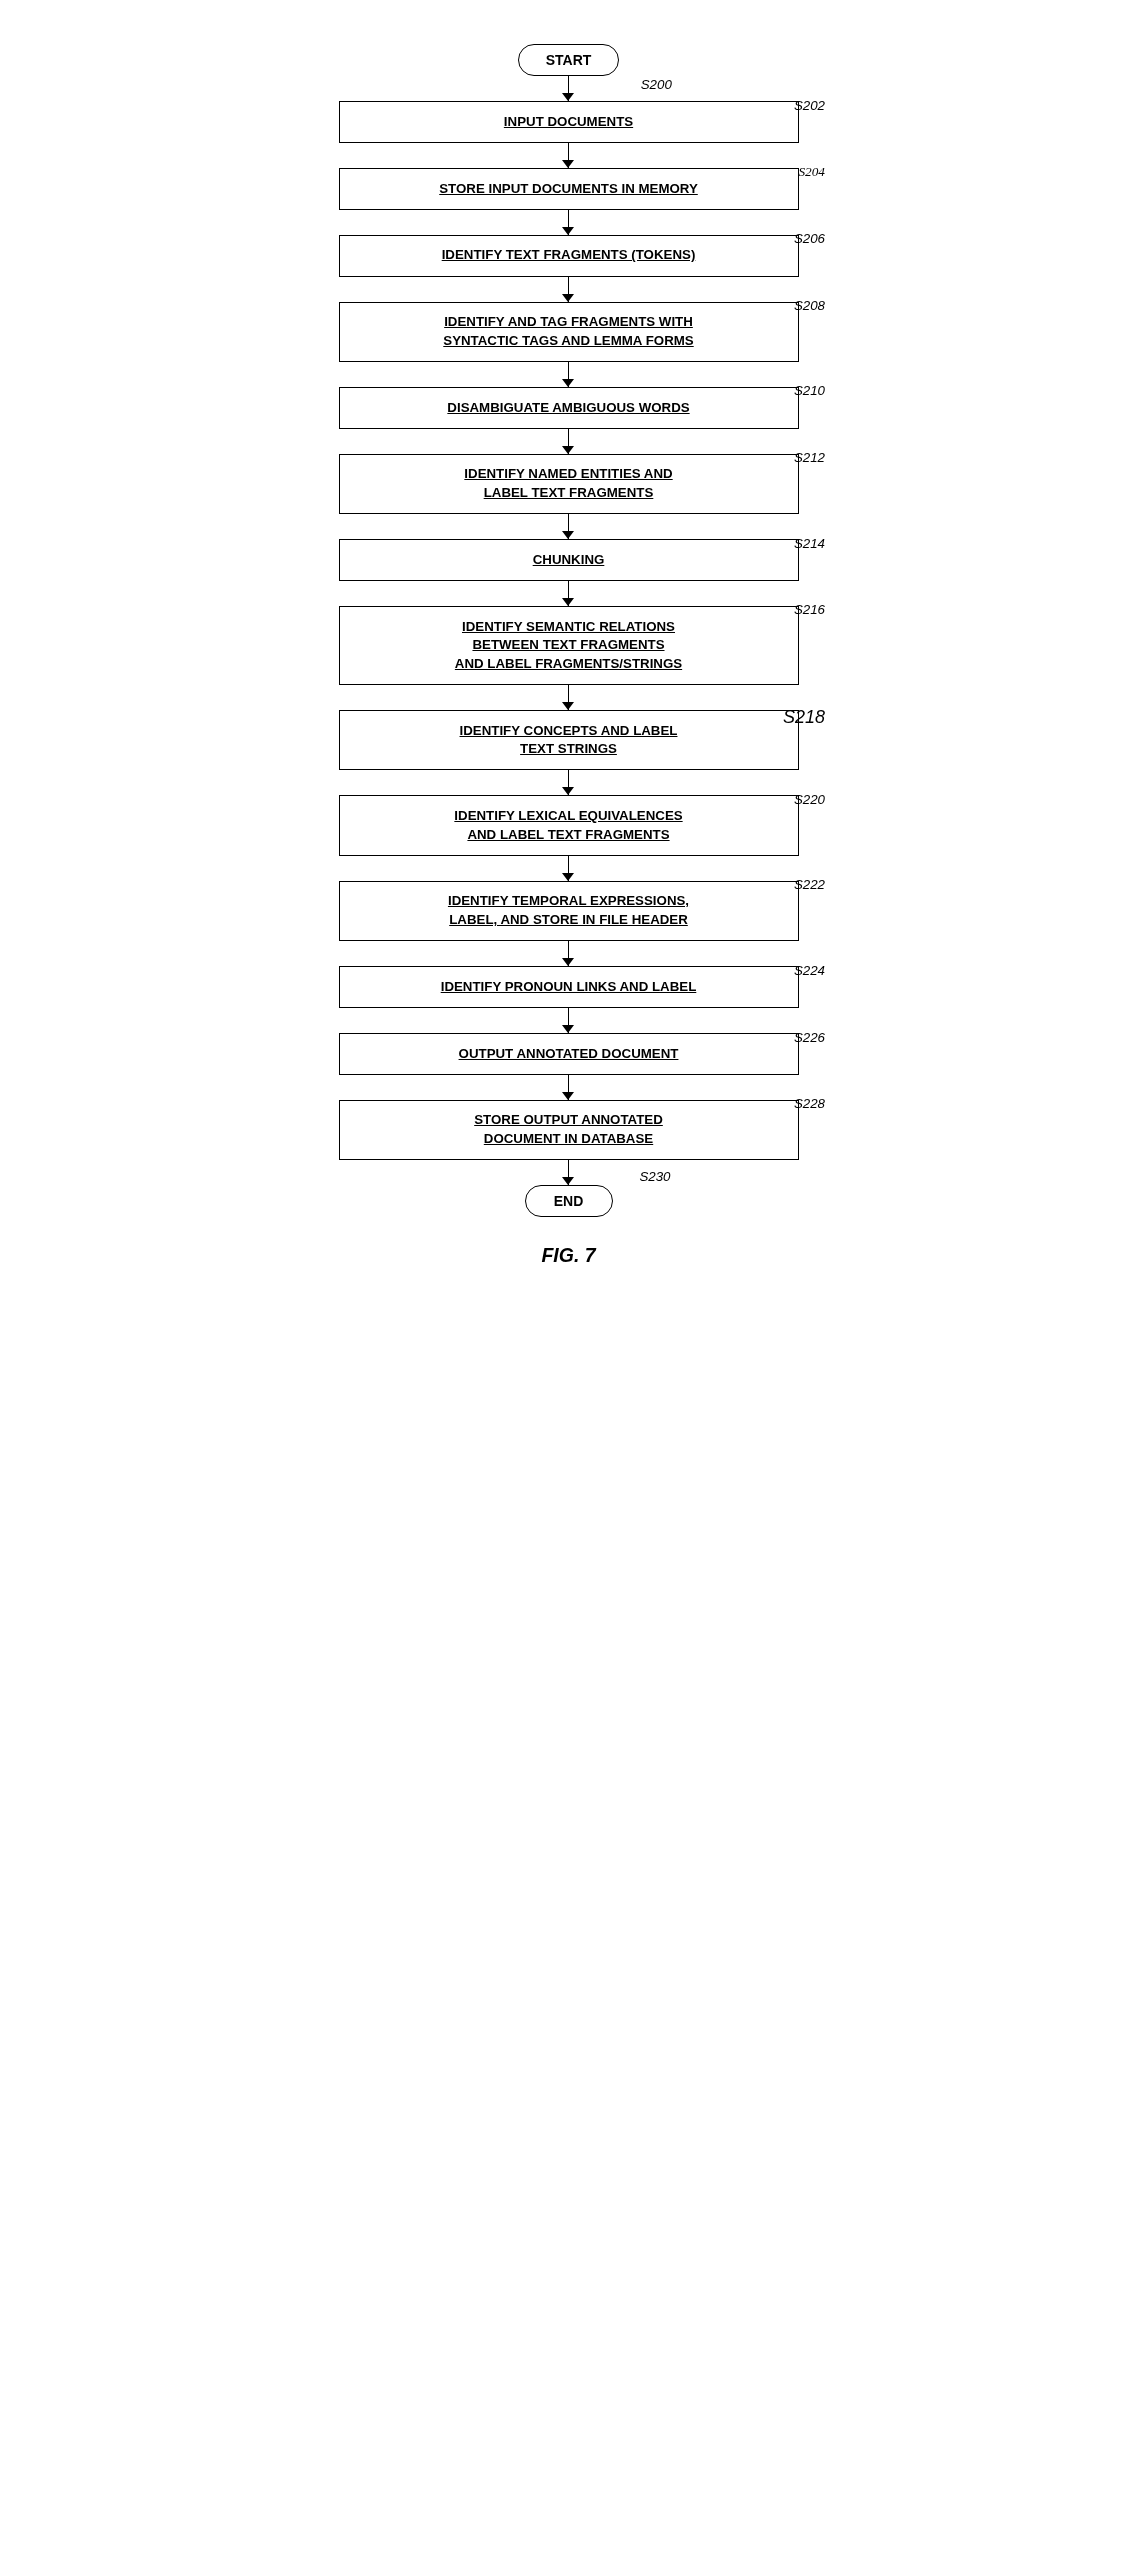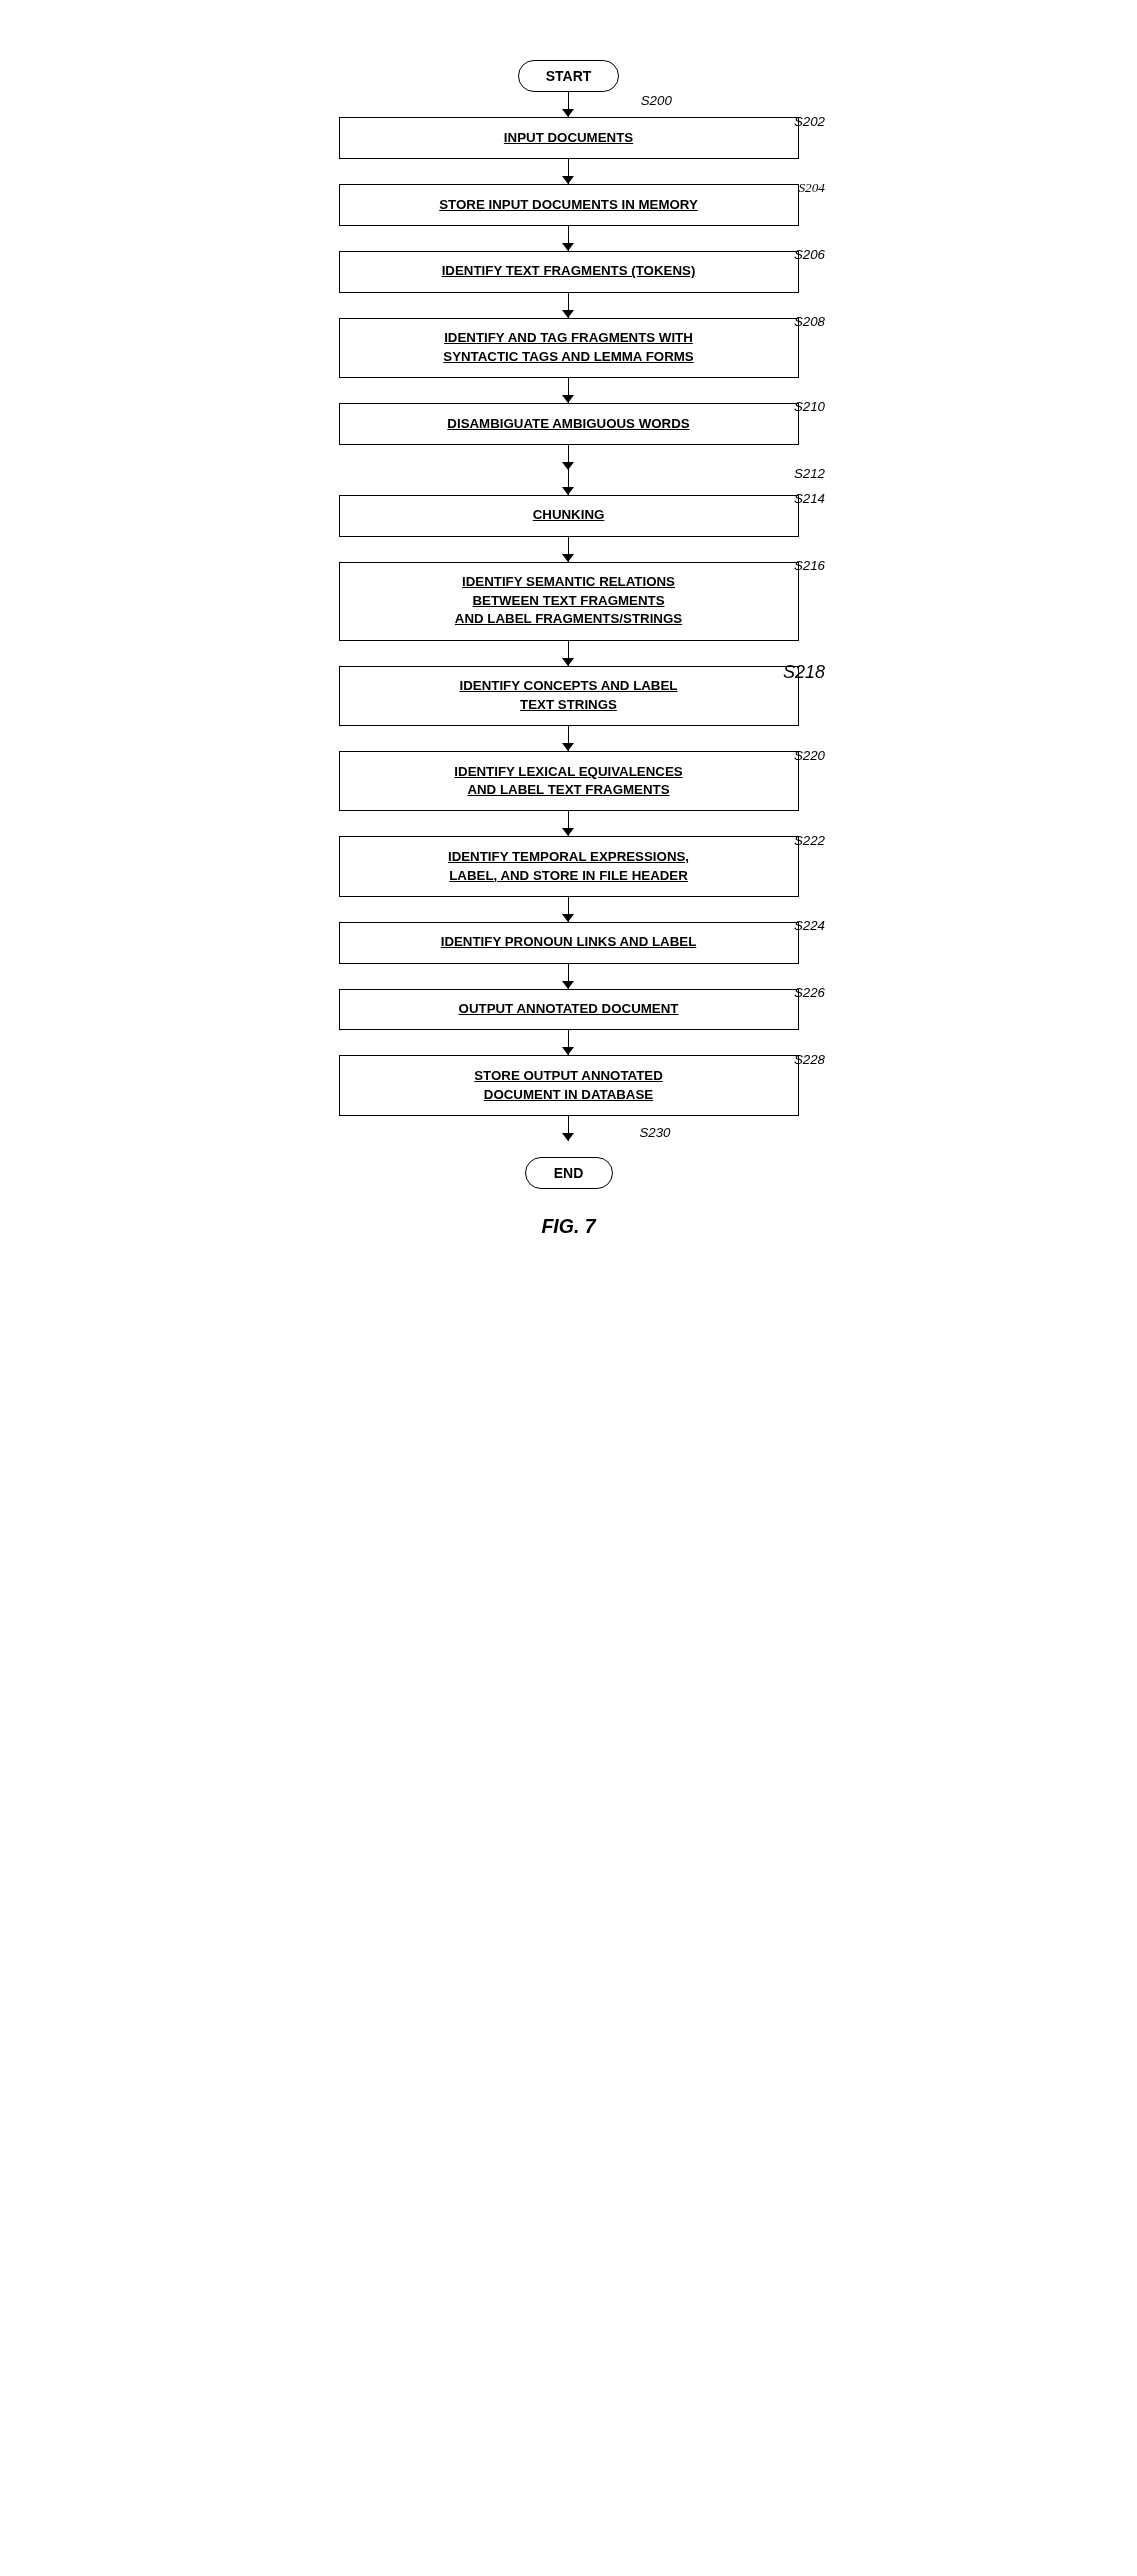--- a/index.html
+++ b/index.html
@@ -20,21 +20,20 @@
     }
     .start-end-oval {
       border: 1.8px solid #000;
       border-radius: 35px;
       padding: 7px 26.5px;
       font-size: 14px;
       font-weight: bold;
       background: #fff;
       text-align: center;
       min-width: 88px;
-      margin-top: 16px;
     }
     .step-box {
       border: 1.8px solid #000;
       padding: 10.6px 17.7px;
       font-size: 13.3px;
       font-weight: bold;
       background: #fff;
       text-align: center;
       width: 460px;
       line-height: 1.4;
@@ -96,20 +95,22 @@
 SYNTACTIC TAGS AND LEMMA FORMS</div>
         <span style="font-size: 13.3px; font-style: italic; position: absolute; right: 0px; top: -3.5px;">S208</span>
       </div>
       <div class="arrow"></div>
       <div style="position: relative; width: 513px; display: flex; flex-direction: column; align-items: center;">
         <div class="step-box" style="white-space: pre-line;">DISAMBIGUATE AMBIGUOUS WORDS</div>
         <span style="font-size: 13.3px; font-style: italic; position: absolute; right: 0px; top: -3.5px;">S210</span>
       </div>
       <div class="arrow"></div>
       <div style="position: relative; width: 513px; display: flex; flex-direction: column; align-items: center;">
+        <div class="step-box" style="white-space: pre-line;">IDENTIFY NAMED ENTITIES AND
+LABEL TEXT FRAGMENTS</div>
         <span style="font-size: 13.3px; font-style: italic; position: absolute; right: 0px; top: -3.5px;">S212</span>
       </div>
       <div class="arrow"></div>
       <div style="position: relative; width: 513px; display: flex; flex-direction: column; align-items: center;">
         <div class="step-box" style="white-space: pre-line;">CHUNKING</div>
         <span style="font-size: 13.3px; font-style: italic; position: absolute; right: 0px; top: -3.5px;">S214</span>
       </div>
       <div class="arrow"></div>
       <div style="position: relative; width: 513px; display: flex; flex-direction: column; align-items: center;">
         <div class="step-box" style="white-space: pre-line;">IDENTIFY SEMANTIC RELATIONS

